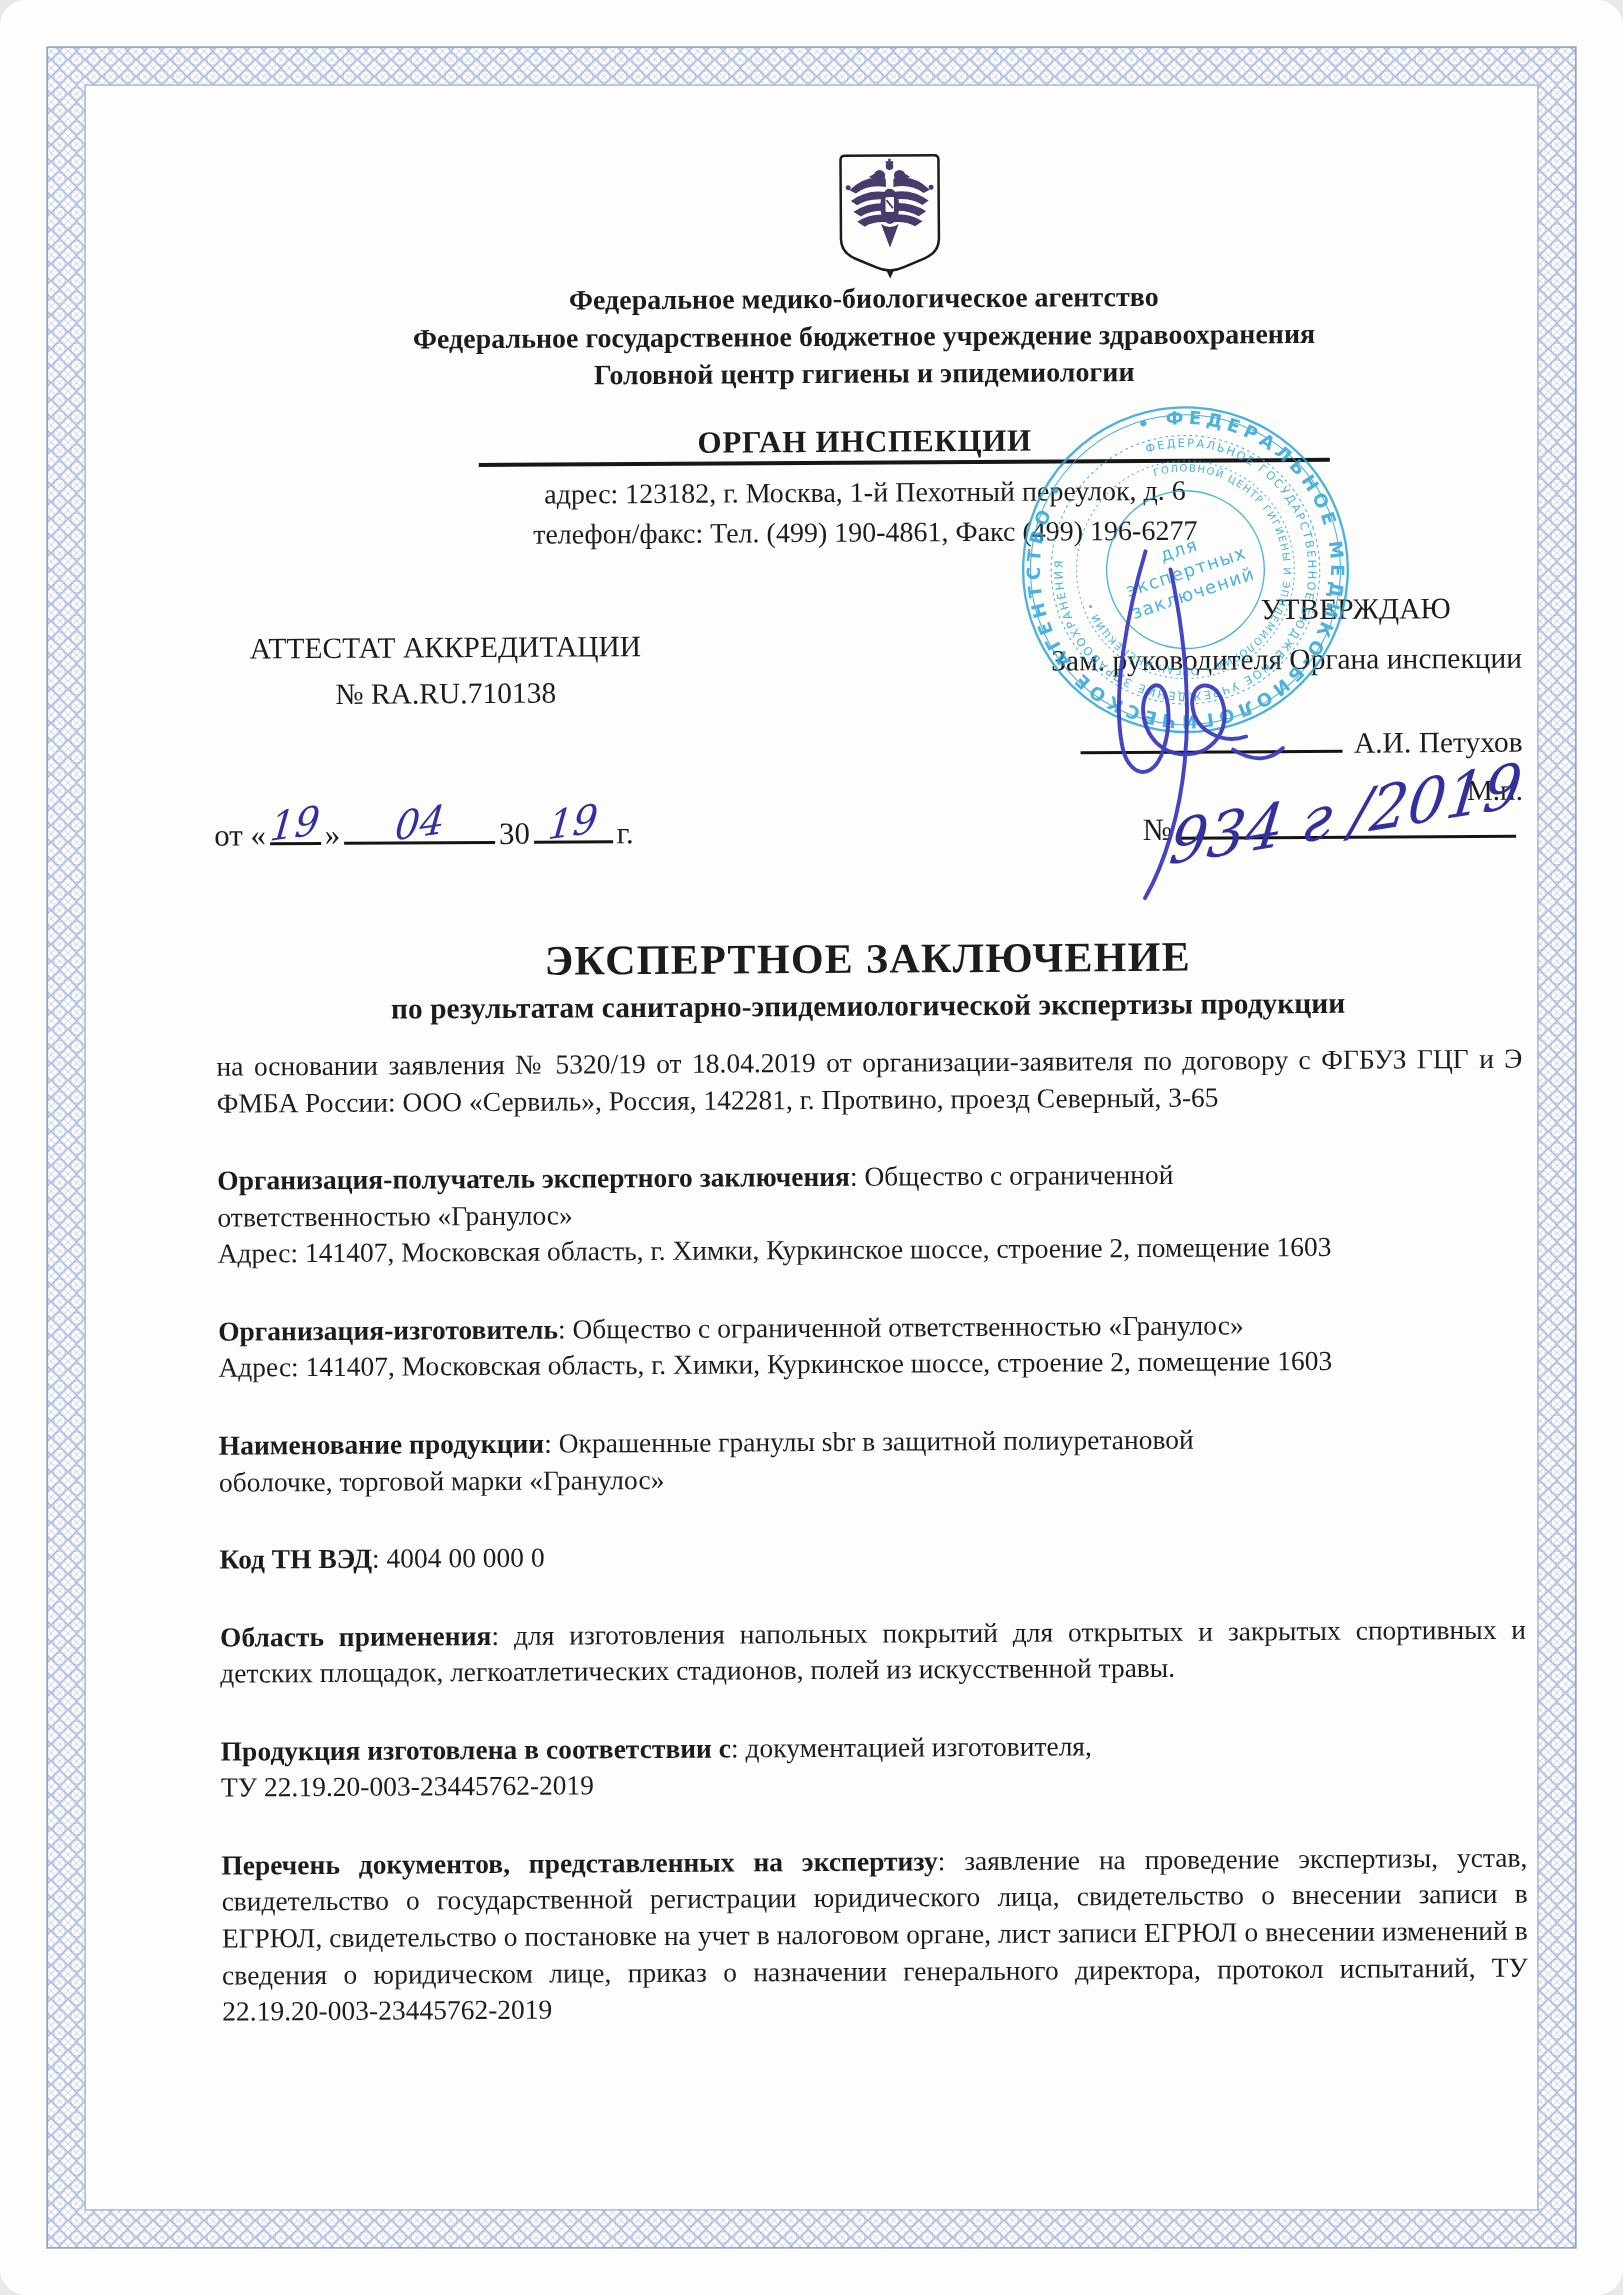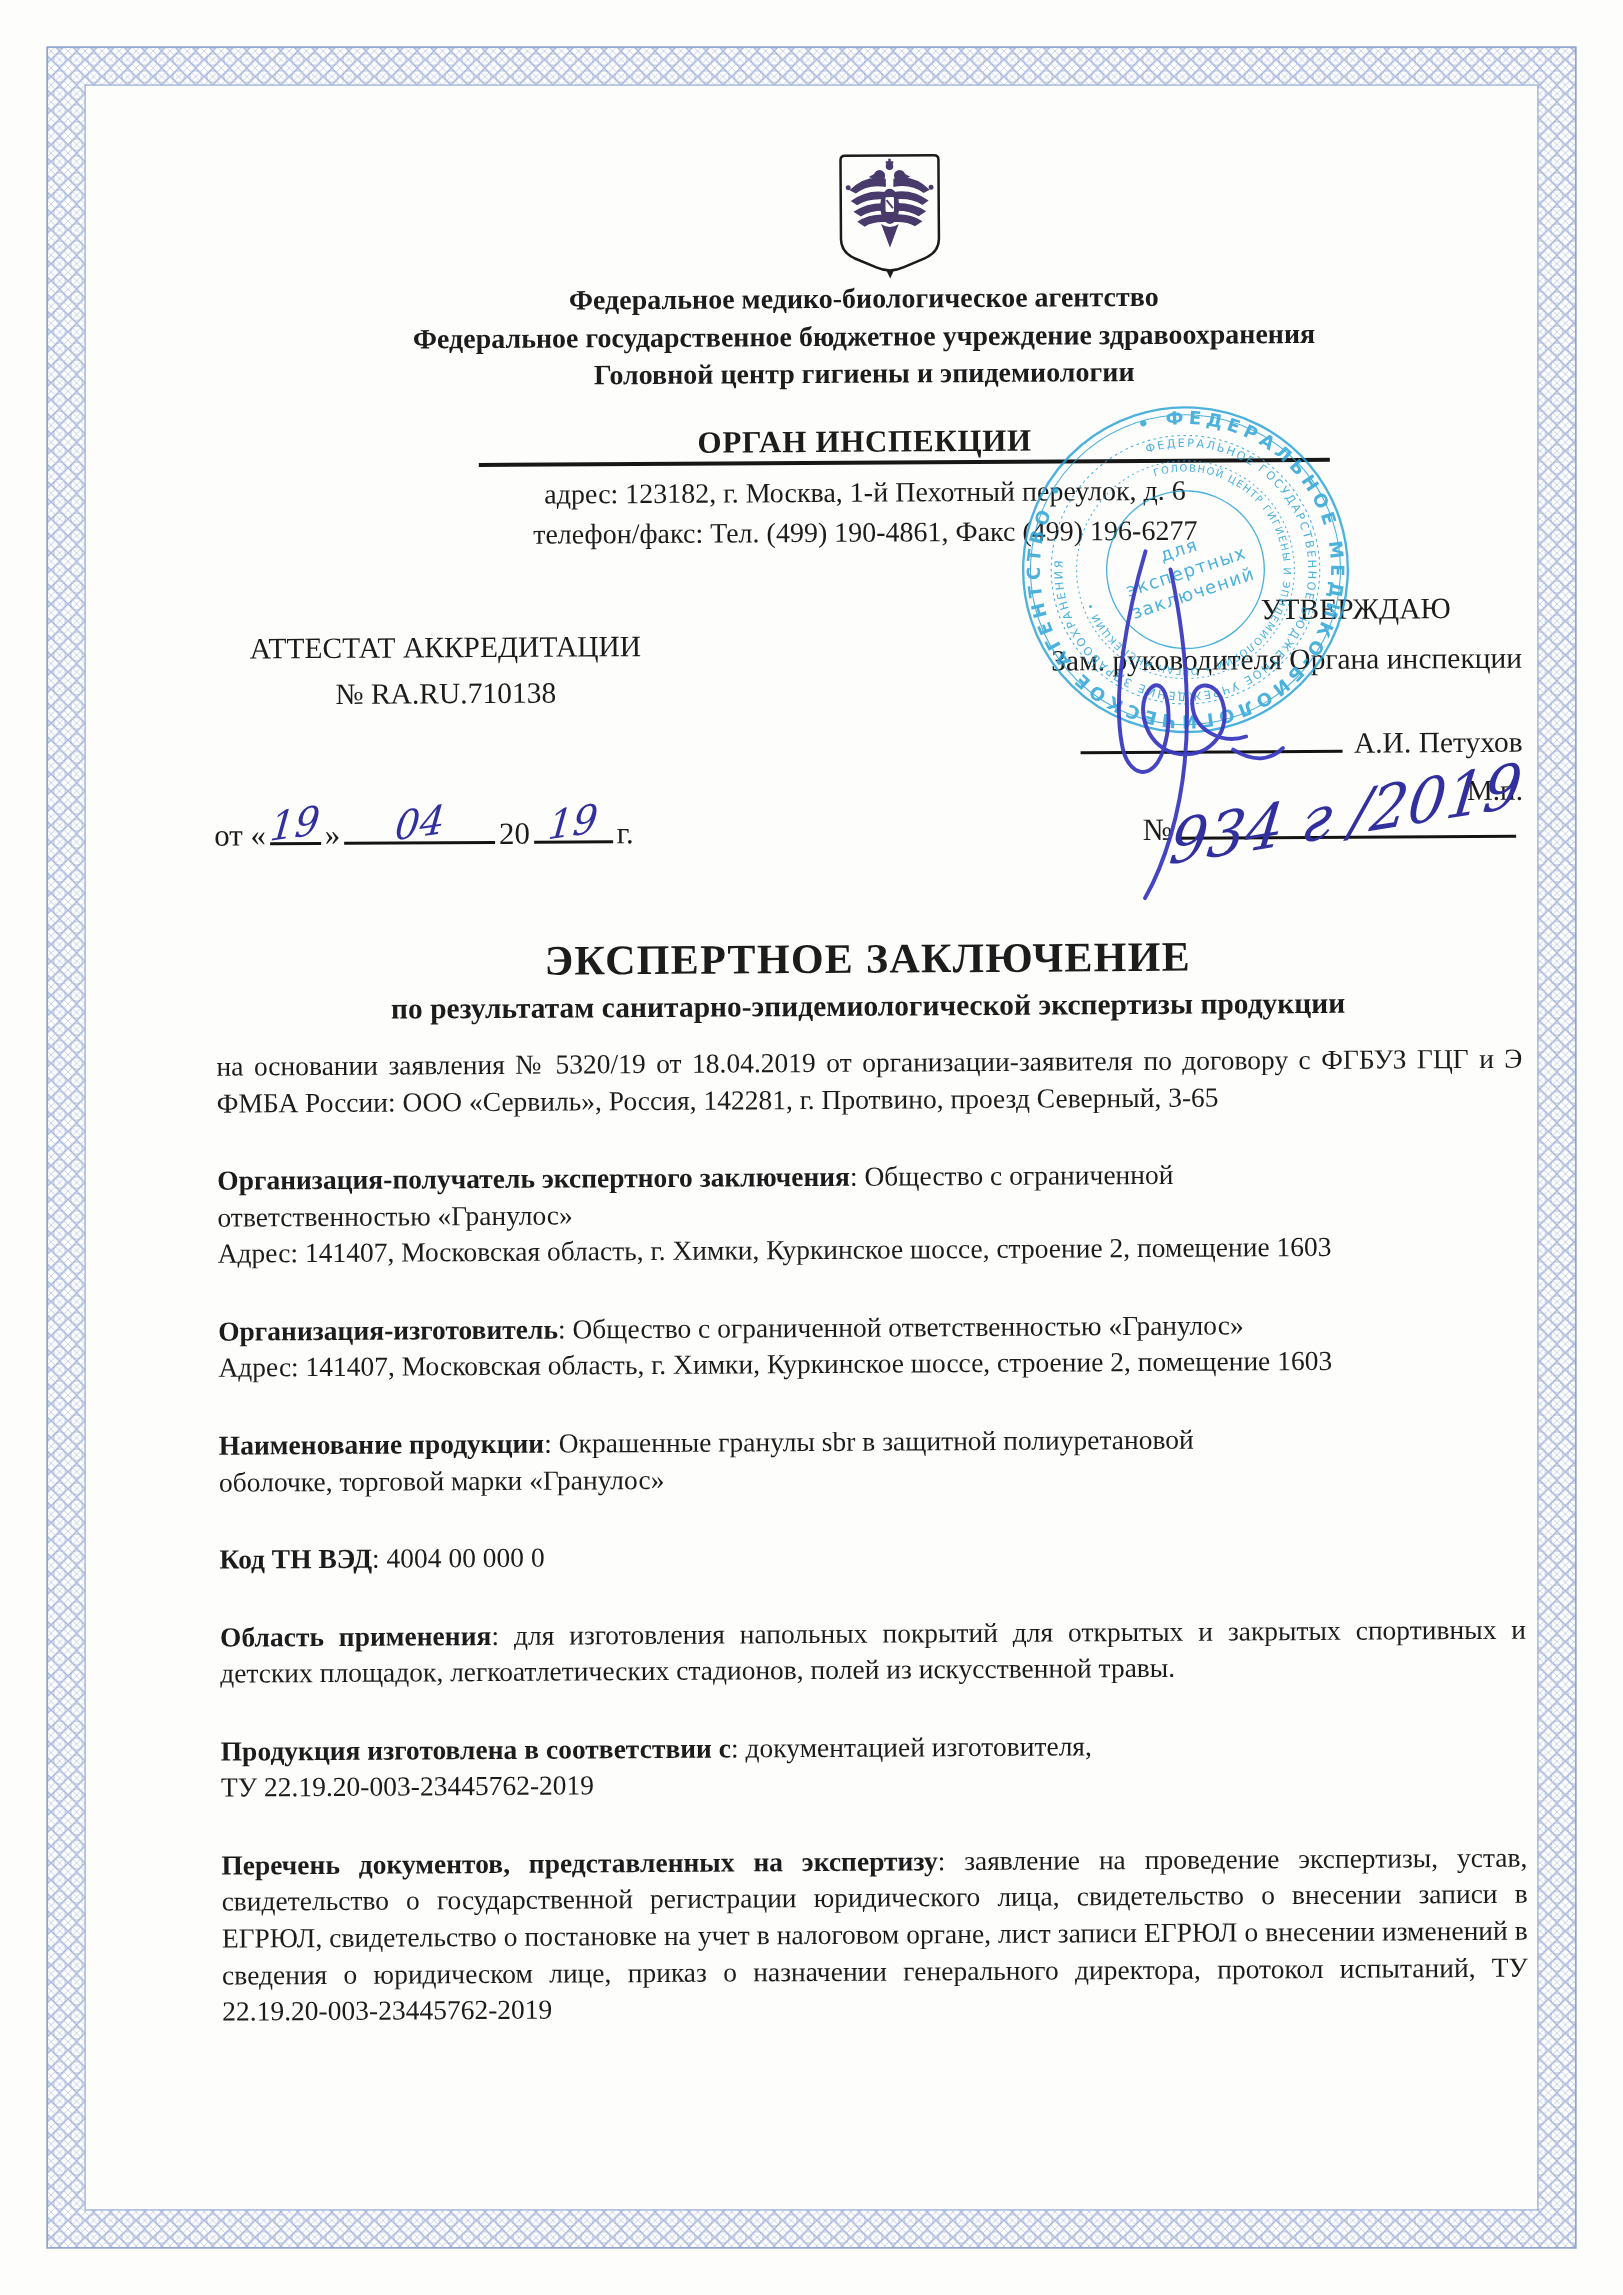--- a/index.html
+++ b/index.html
@@ -1,17 +1,17 @@
 <!DOCTYPE html>
 <html style="font-size:10.5px"><head>
 <meta charset="utf-8">
 <style>
   html,body{margin:0;padding:0;background:#e8e8e8;}
   .page{position:relative;width:1623px;height:2295px;background:#fdfdfc;overflow:hidden;
-        font-family:"Liberation Serif", serif;color:#1c1c1c;}
+        font-family:"Liberation Serif", serif;color:#1c1c1c;border-radius:26px;}
   .border-svg{position:absolute;left:0;top:0;}
   .content{position:absolute;left:0;top:0;width:1623px;height:2295px;transform:rotate(-0.35deg);}
 
   .crest{position:absolute;left:839px;top:149px;width:113px;height:134px;}
 
   .org-header{position:absolute;left:216px;top:280px;width:1306px;text-align:center;
               font-weight:bold;font-size:28px;line-height:1.34;}
 
   .inspection{position:absolute;left:216px;top:424px;width:1306px;text-align:center;}
   .inspection-title{font-size:31px;font-weight:bold;letter-spacing:0.7px;}
@@ -128,21 +128,21 @@
       <div class="approve-label">УТВЕРЖДАЮ</div>
       <div class="approver-title">Зам. руководителя Органа инспекции</div>
       <div class="sig-row">
         <span class="sig-line"></span><span class="sig-name">А.И. Петухов</span>
       </div>
       <div class="seal-place">М.п.</div>
     </div>
 
     <div class="date-row">
       <div>
-        <span>от «</span><span class="u" style="width:51px"><span class="hw">19</span></span><span>»</span><span class="u" style="width:151px"><span class="hw">04</span></span><span>20</span><span class="u" style="width:79px"><span class="hw">19</span></span><span>г.</span>
+        <span>от «</span><span class="u" style="width:51px"><span class="hw">19</span></span><span>»</span><span class="u" style="width:151px"><span class="hw">04</span></span><span>30</span><span class="u" style="width:79px"><span class="hw">19</span></span><span>г.</span>
       </div>
       <div>
         <span>№</span><span class="u" style="width:340px"><span class="hw hw-number">934 г /2019</span></span>
       </div>
     </div>
 
     <div class="title-block">
       <div class="doc-title">ЭКСПЕРТНОЕ ЗАКЛЮЧЕНИЕ</div>
       <div class="doc-subtitle">по результатам санитарно-эпидемиологической экспертизы продукции</div>
     </div>

